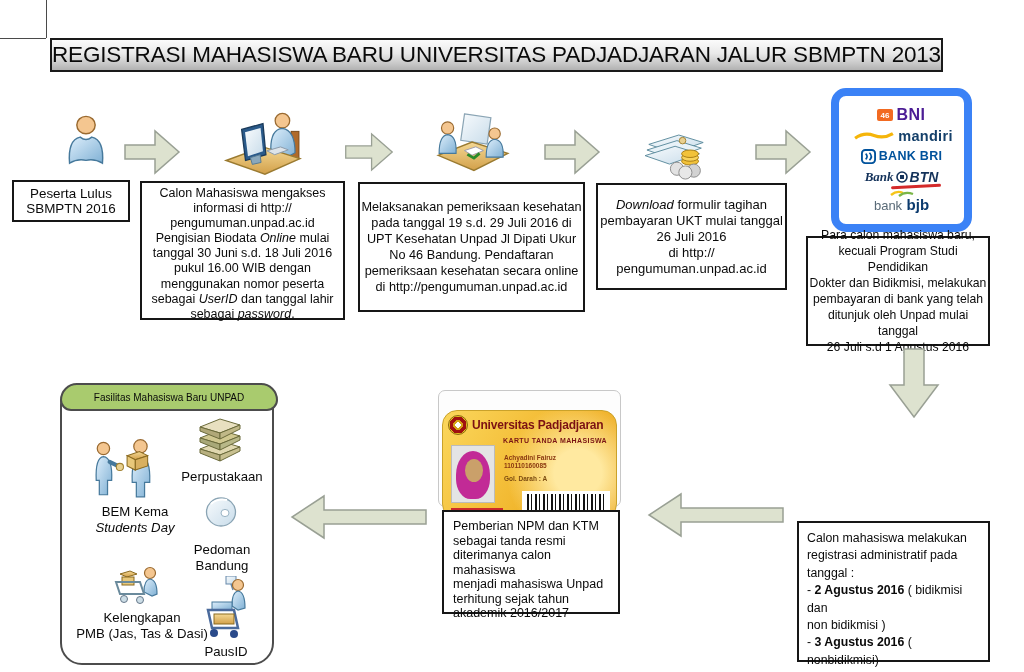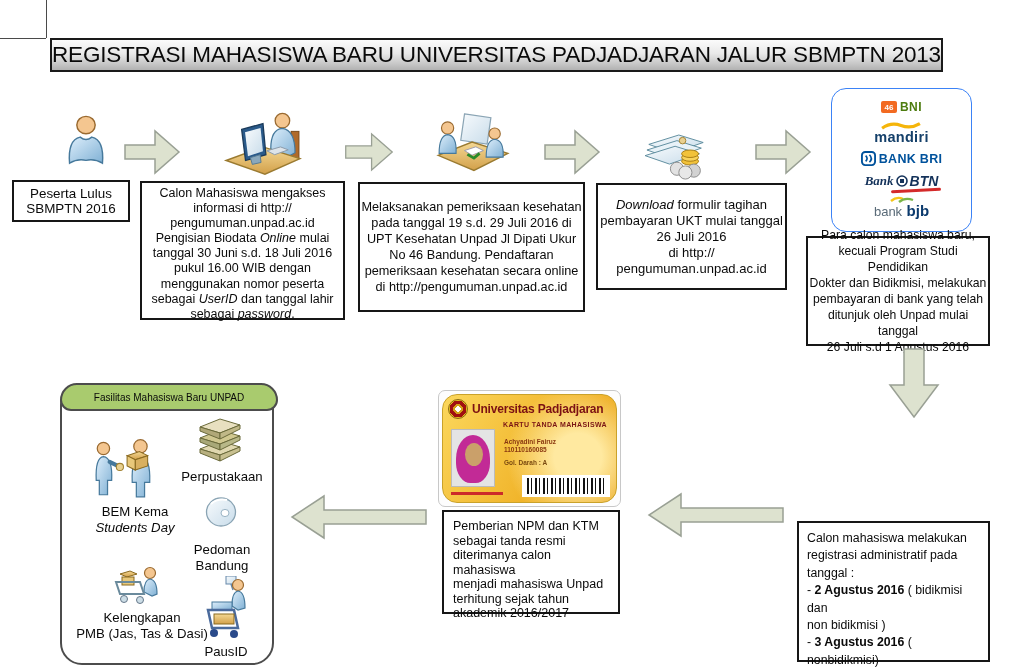--- a/index.html
+++ b/index.html
@@ -23,26 +23,26 @@
   
   #box1{left:12px;top:180px;width:118px;height:42px;font-size:13.4px;}
   #box2{left:140px;top:181px;width:205px;height:139px;font-size:12.5px;line-height:15.1px;text-align:center;padding:3px 2px;}
   #box3{left:358px;top:182px;width:227px;height:130px;font-size:12.7px;line-height:16px;}
   #box4{left:596px;top:183px;width:191px;height:107px;font-size:13px;line-height:16px;}
   #rbox1{left:806px;top:236px;width:184px;height:110px;font-size:12.2px;line-height:16px;}
   #rbox2{left:797px;top:521px;width:193px;height:141px;font-size:12.3px;line-height:17.4px;padding:7px 8px;}
   #npmbox{left:442px;top:510px;width:178px;height:104px;font-size:12.5px;line-height:14.5px;padding:7px 9px;}
 
   
-  #bankbox{left:831px;top:88px;width:141px;height:144px;border:1px solid #3b82f6;border-radius:15px;
+  #bankbox{left:831px;top:88px;width:141px;height:144px;border:8px solid #3b82f6;border-radius:15px;
            background:#fff;box-sizing:border-box;display:flex;flex-direction:column;align-items:center;
            justify-content:space-evenly;padding:5px 2px;}
   .bank-row{display:flex;align-items:center;justify-content:center;gap:3px;line-height:1;}
-  .bni-text{font-size:12px;font-weight:600;color:#4d7c0f;letter-spacing:.5px;}
-  .mandiri-row{flex-direction:column;gap:0;}
+  .bni-text{font-size:16px;font-weight:600;color:#4c1d95;letter-spacing:.5px;}
+  .mandiri-row{gap:0;}
   .mandiri-text{font-size:14.5px;font-weight:bold;color:#15406a;letter-spacing:.3px;}
   .bri-text{font-size:12.5px;font-weight:bold;color:#00529c;letter-spacing:.3px;}
   .btn-row{position:relative;gap:2px;}
   .btn-prefix{font-family:"Liberation Serif",serif;font-style:italic;font-weight:bold;font-size:13px;color:#14325a;}
   .btn-text{font-style:italic;font-weight:bold;font-size:14px;color:#14325a;}
   .btn-swoosh{position:absolute;left:26px;right:-2px;bottom:-4px;height:3px;background:#d42a2a;border-radius:2px;transform:rotate(-3deg);}
   .bjb-row{flex-direction:column;gap:0;}
   .bjb-prefix{font-size:13px;color:#5a6b78;}
   .bjb-text{font-size:15px;font-weight:bold;color:#0b3a6d;}
 
@@ -61,21 +61,21 @@
       repeating-radial-gradient(circle at 5px 4px,#241a10 0 2px,#54402a 2px 4px,#3a2c1c 4px 7px);
     background-size:100% 100%,100% 100%,100% 100%,100% 100%,100% 100%,100% 100%,13px 11px;}
   #photo .desk{position:absolute;background:linear-gradient(#f0a030,#c87818);border:1px solid #8a5510;box-sizing:border-box;}
   #photo .laptop{position:absolute;left:47%;top:54%;width:22px;height:13px;background:#e8e8e8;border:2px solid #222;box-sizing:border-box;}
   #photo .watermark{position:absolute;right:4px;bottom:1px;font-size:12.5px;color:rgba(225,225,225,.92);letter-spacing:.5px;}
 
   
   #ktm{left:438px;top:390px;width:183px;height:117px;background:#fdfdfd;border:1px solid #c8c8c8;border-radius:7px;padding:3px;box-sizing:border-box;}
   .ktm-inner{position:relative;width:100%;height:100%;border-radius:15px;overflow:hidden;border:1px solid #caa22a;box-sizing:border-box;
     background:radial-gradient(circle at 78% 58%,#ffe9a0 0 16%,rgba(255,233,160,0) 48%),
-               linear-gradient(120deg,#fbd75c,#efae22 70%,#e9a51d);}
+               linear-gradient(120deg,#fbd75c,#efae22 70%,#e9a51d);margin-top:16px;}
   .ktm-head{position:absolute;left:5px;top:4px;display:flex;align-items:center;gap:4px;}
   .ktm-logo{width:18px;height:18px;border-radius:50%;border:1px solid #8a6a10;
     background:radial-gradient(circle,#fff 0 22%,#d4a017 22% 38%,#a01010 38% 66%,#e8c020 66%);}
   .ktm-univ{font-size:12px;font-weight:bold;color:#7b1113;letter-spacing:-0.2px;}
   .ktm-title{position:absolute;left:60px;top:26px;font-size:7px;font-weight:bold;color:#7a1515;letter-spacing:.4px;}
   .ktm-photo{position:absolute;left:8px;top:34px;width:44px;height:58px;background:#e4e4e4;border:1px solid #bbb;box-sizing:border-box;}
   .hijab{position:absolute;left:4px;top:5px;width:34px;height:48px;background:#c22a96;border-radius:50% 50% 42% 42%;}
   .face{position:absolute;left:13px;top:13px;width:18px;height:23px;background:#caa06a;border-radius:50%;}
   .ktm-name{position:absolute;left:61px;top:43px;font-size:6.5px;font-weight:bold;color:#8a3810;}
   .ktm-npm{position:absolute;left:61px;top:51px;font-size:6.5px;font-weight:bold;color:#8a3810;}

